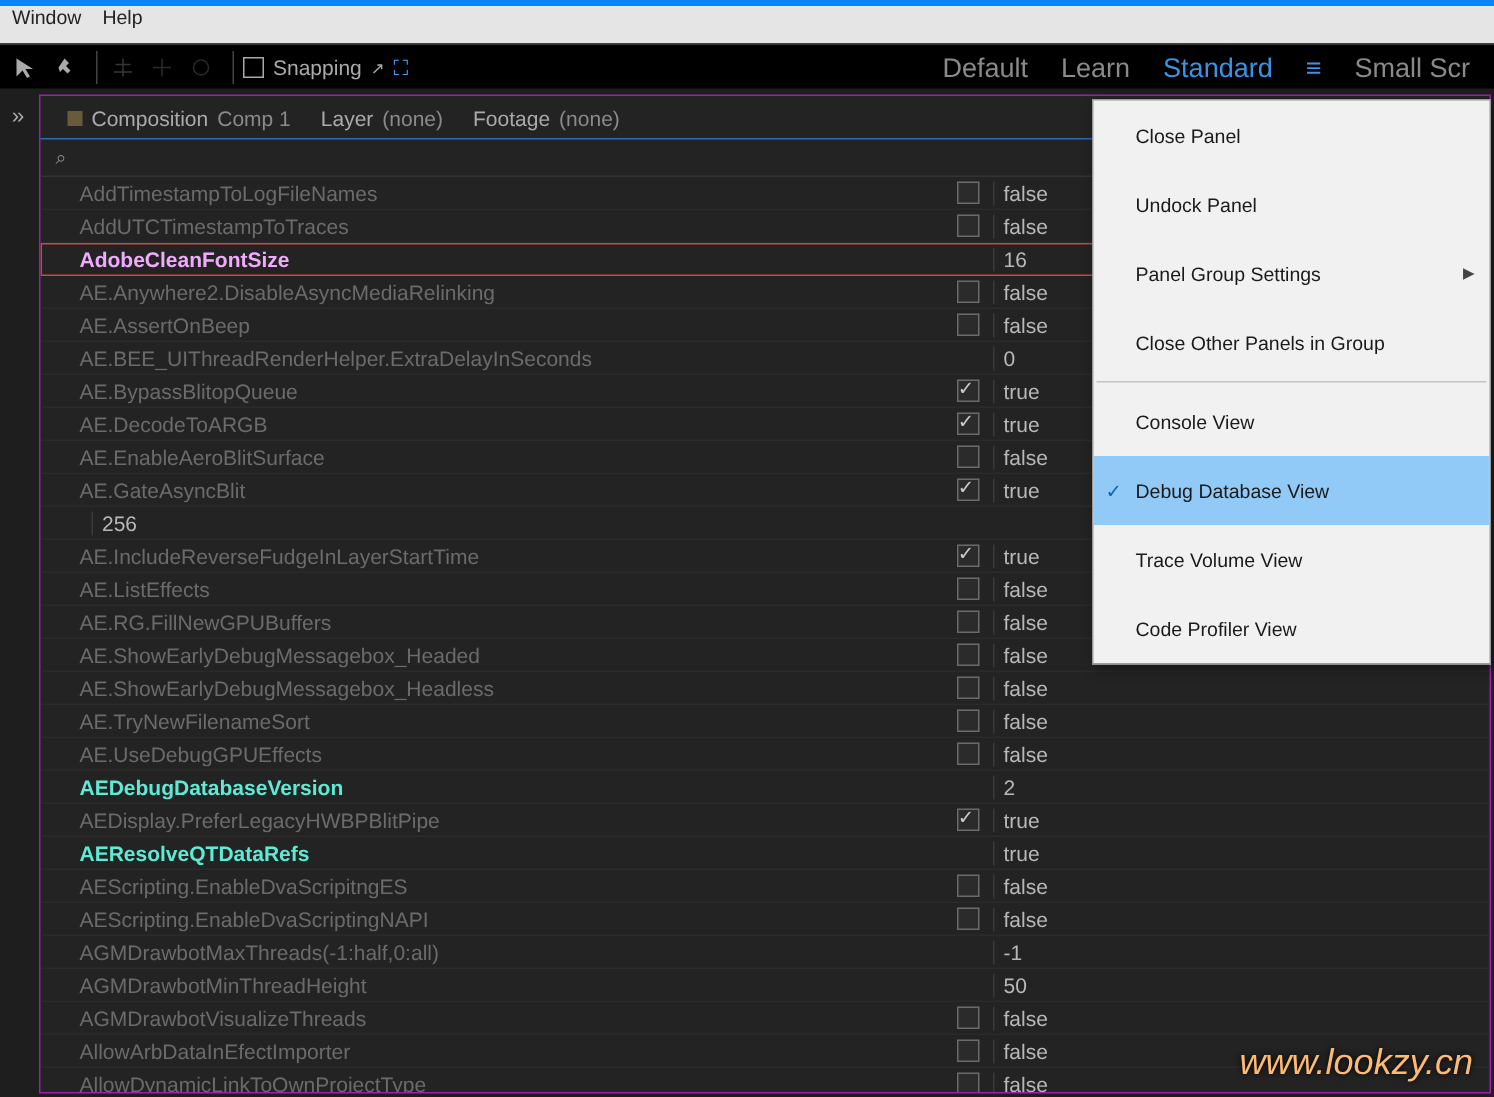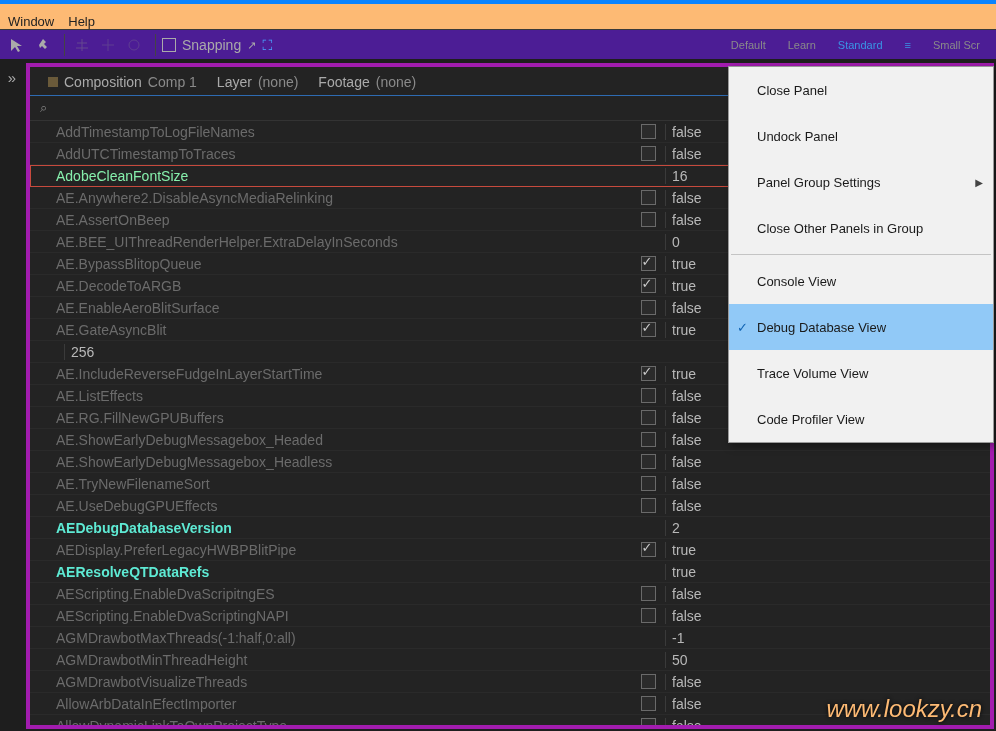--- a/index.html
+++ b/index.html
@@ -1,45 +1,45 @@
 <!DOCTYPE html>
 <html><head>
 <meta charset="utf-8">
 <style>
 html,body{margin:0;padding:0;width:996px;height:731px;background:#1e1e1e;font-family:"Segoe UI",Arial,sans-serif;font-size:13px;color:#ccc;overflow:hidden}
 .titlebar{height:4px;background:#0a84ff}
-.menubar{height:25px;background:#fdba74;display:flex;align-items:flex-end;padding:0 8px;gap:14px;font-size:13px;color:#222}
+.menubar{height:25px;background:#e5e5e5;display:flex;align-items:flex-start;padding:0 8px;gap:14px;font-size:13px;color:#222}
 .menubar span{cursor:default}
-.toolbar{height:30px;background:#4c1d95;border-top:1px solid #3a3a3a;border-bottom:1px solid #111;display:flex;align-items:center;padding:0 6px;color:#aaa}
+.toolbar{height:30px;background:#000000;border-top:1px solid #3a3a3a;border-bottom:1px solid #111;display:flex;align-items:center;padding:0 6px;color:#aaa}
 .tool-icon{width:22px;height:22px;display:flex;align-items:center;justify-content:center;margin-right:4px;color:#999}
 .tool-sep{width:1px;height:22px;background:#444;margin:0 6px}
 .snapping{display:flex;align-items:center;gap:6px;color:#aaa;font-size:14px}
-.workspace-tabs{margin-left:auto;display:flex;gap:22px;color:#8a8a8a;font-size:11px;padding-right:10px}
+.workspace-tabs{margin-left:auto;display:flex;gap:22px;color:#8a8a8a;font-size:18px;padding-right:10px}
 .workspace-tabs .ws{cursor:pointer}
 .workspace-tabs .ws.active{color:#3a94e6}
 .panel-area{position:absolute;top:59px;left:0;right:0;bottom:0;background:#1e1e1e}
 .side-handle{position:absolute;left:0;top:6px;width:24px;height:24px;display:flex;align-items:center;justify-content:center;color:#aaa;font-size:15px}
-.panel-frame{position:absolute;left:26px;right:2px;top:4px;bottom:2px;border:4px solid #a21caf;background:#232323}
+.panel-frame{position:absolute;left:26px;right:2px;top:4px;bottom:2px;border:1px solid #a21caf;background:#232323}
 .tabbar{height:28px;display:flex;align-items:flex-end;padding:0 8px;border-bottom:1px solid #2e6bb2}
 .panel-tab{display:flex;align-items:center;gap:6px;padding:5px 10px;color:#aaa;font-size:14px;cursor:default}
 .panel-tab .subtitle{color:#8a8a8a}
 .console-tab{margin-left:auto;border:1px solid #c74a3d;border-bottom:none;padding:4px 8px;display:flex;align-items:center;gap:6px;color:#d6d6d6;position:relative}
 .console-tab .under{position:absolute;left:6px;right:6px;bottom:-2px;height:2px;background:#ccc}
 .console-tab .under-y{position:absolute;right:6px;bottom:-2px;width:18px;height:3px;background:#f5d516}
 .searchbar{height:24px;display:flex;align-items:center;padding:0 10px;border-bottom:1px solid #333;color:#888}
 .data-body{position:absolute;top:54px;left:0;right:0;bottom:0;overflow:hidden}
 .row{display:flex;height:21px;align-items:center;border-bottom:1px solid #2a2a2a}
 .row .name{flex:0 0 575px;padding-left:26px;font-size:14px;color:#6b6b6b;white-space:nowrap;overflow:hidden}
 .row .name.bold{color:#5eead4;font-weight:700}
 .row .chk{flex:0 0 34px;display:flex;justify-content:center}
 .chkbox{width:13px;height:13px;border:1px solid #6a6a6a;background:#2b2b2b;position:relative}
 .chkbox.checked::after{content:"✓";position:absolute;top:-3px;left:0;font-size:13px;color:#ccc}
 .row .valcell{flex:1;border-left:1px solid #3a3a3a;padding:0 6px;color:#b8b8b8;font-size:14px}
 .row.highlight{outline:1px solid #c74a3d;outline-offset:-1px}
-.row.highlight .name{color:#86efac;font-weight:400}
+.row.highlight .name{color:#f0abfc;font-weight:700}
 .context-menu{position:absolute;top:66px;left:728px;width:264px;background:#f1f1f1;border:1px solid #9a9a9a;box-shadow:2px 3px 8px rgba(0,0,0,.4);font-size:13px;color:#1a1a1a;z-index:50}
 .ctx-item{height:22px;display:flex;align-items:center;padding:12px 28px;position:relative;cursor:default}
 .ctx-item.sel{background:#91c9f7}
 .ctx-sep{height:1px;background:#c4c4c4;margin:3px 2px}
 .ctx-check{position:absolute;left:8px;color:#1063b3}
 .ctx-arrow{position:absolute;right:10px;font-size:10px;color:#444}
 .watermark{position:absolute;right:14px;bottom:8px;color:#fdba74;font-size:24px;font-style:italic;font-weight:500;text-shadow:0 0 4px #000}
 .sq{width:10px;height:10px;background:#6a5a3a;display:inline-block}
 svg{display:block}
 </style>

